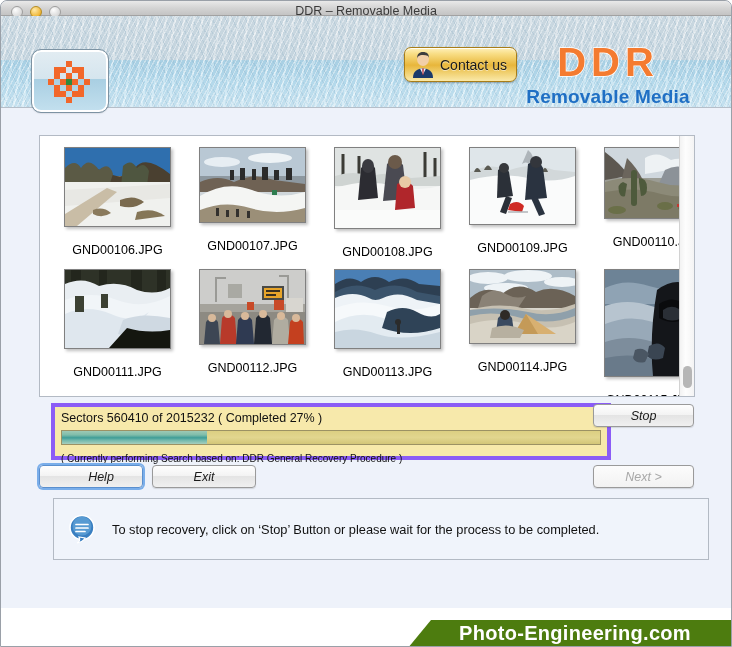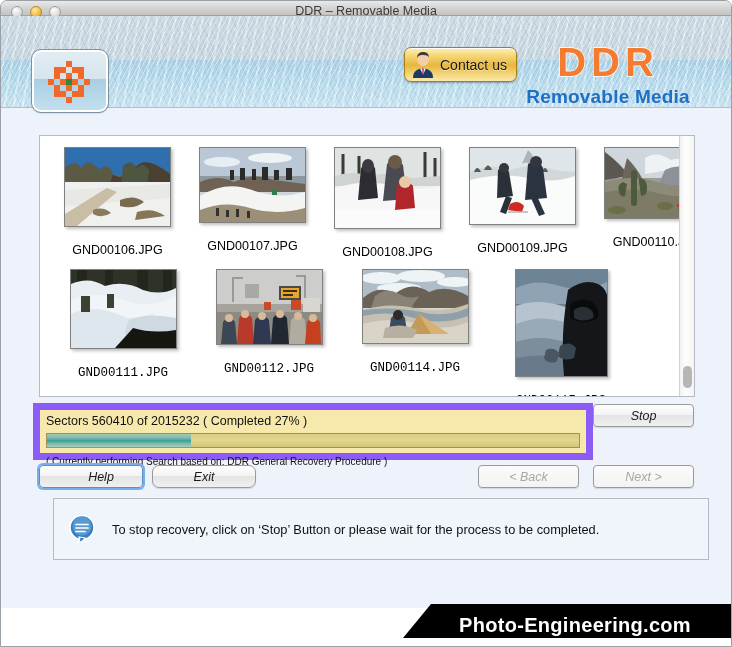--- a/index.html
+++ b/index.html
@@ -106,21 +106,21 @@
   
   #thumb-panel {
     position: absolute; left: 38px; top: 27px;
     width: 656px; height: 262px;
     background: #ffffff;
     border: 1px solid #b3bac4;
     overflow: hidden;
   }
   .thumb-row { display: flex; gap: 16px; }
   #row1 { padding: 11px 0 0 0; }
-  #row2 { padding: 10px 0 0 0; font-family: Liberation Mono, monospace; }
+  #row2 { padding: 10px 0 0 0; }
   .cell { width: 118px; margin-left: 12px; text-align: center; }
   .cell:first-child { margin-left: 24px; }
   .thumb-frame {
     border: 1px solid #808080;
     box-shadow: 2px 2px 3px rgba(0,0,0,0.25);
     display: inline-block;
     line-height: 0;
     background: #fff;
   }
   .thumb-frame svg { display: block; }
@@ -135,24 +135,24 @@
     border-left: 1px solid #d2d2d2;
   }
   #scrollthumb {
     position: absolute; left: 3px; top: 230px;
     width: 9px; height: 22px; border-radius: 5px;
     background: #b6b6b6;
   }
 
   
   #progress-panel {
-    position: absolute; left: 32px; top: 295px;
+    position: absolute; left: 50px; top: 295px;
     width: 560px; height: 57px;
     background: #f7e9ab;
-    border: 7px solid #8b5cf6;
+    border: 4px solid #8b5cf6;
     padding: 4px 6px 0 6px;
   }
   #progress-text { font-size: 12.5px; color: #111; }
   #progressbar {
     margin-top: 5px;
     height: 15px;
     background: linear-gradient(to bottom, #dccf82, #e2d68f 50%, #d3c678);
     border: 1px solid #9c9264;
     position: relative; overflow: hidden;
   }
@@ -176,21 +176,21 @@
     font-style: italic;
   }
   .btn.disabled { color: #a8a8a8; background: linear-gradient(to bottom,#fcfcfc,#f2f2f2); cursor: default; }
   .btn.focused {
     box-shadow: 0 0 0 2px #7aaeea, 0 1px 1px rgba(0,0,0,0.12);
     border-color: #5a8fce;
     padding-left: 20px;
   }
   #btn-stop { left: 592px; top: 296px;  width: 101px; }
   #btn-help { left: 38px;  top: 357px;  width: 104px; }
-  #btn-exit { left: 151px; top: 357px;  width: 104px; border-radius: 7px; }
+  #btn-exit { left: 151px; top: 357px;  width: 104px; }
   #btn-back { left: 477px; top: 357px;  width: 101px; }
   #btn-next { left: 592px; top: 357px;  width: 101px; }
 
   
   #msg-panel {
     position: absolute; left: 52px; top: 390px;
     width: 656px; height: 62px;
     background: #f0f4fb;
     border: 1px solid #b3bac4;
     display: flex; align-items: center;
@@ -198,22 +198,22 @@
   #msg-icon { margin-left: 14px; flex: none; }
   #msg-text { margin-left: 14px; font-size: 12.8px; color: #111; }
 
   
   #footer {
     position: absolute; left: 0; bottom: 0; width: 732px; height: 38px;
     background: #ffffff;
   }
   #ribbon {
     position: absolute; right: 0; bottom: 0;
-    width: 330px; height: 42px;
-    background: #000000;
+    width: 330px; height: 26px;
+    background: #4d7c0f;
     clip-path: polygon(28px 0, 330px 0, 330px 34px, 0 34px);
     display: flex; align-items: center; justify-content: center;
   }
   #ribbon-text {
     color: #ffffff; font-size: 20px; font-weight: bold;
     letter-spacing: 0.3px;
     padding-left: 14px;
   }
 </style>
 </head>
@@ -482,20 +482,40 @@
                   <circle cx="45" cy="46" r="4"></circle>
                 <circle cx="63" cy="44" r="4"></circle>
                   <circle cx="81" cy="46" r="4"></circle>
                   <circle cx="96" cy="48" r="4"></circle>
               </g>
             </svg>
           </div>
           <div class="cell-label">GND00112.JPG</div>
         </div>
 
+        <div class="cell">
+          <div class="thumb-frame">
+            <svg width="105" height="78" viewBox="0 0 105 78">
+              <rect width="105" height="78" fill="#dfe6ec"></rect>
+              <rect width="105" height="18" fill="#4a7fb5"></rect>
+              <path d="M0 14 q14 -10 26 -2 q14 -10 28 0 q16 -8 30 2 l21 2 v10 H0z" fill="#2d3f52"></path>
+              <path d="M0 22 q20 -12 40 -2 q22 -10 42 2 l23 4 v12 H0z" fill="#3b546c"></path>
+              <path d="M0 28 q18 -8 34 0 q6 4 14 0 q16 -8 34 2 l23 4 v10 H0z" fill="#eef3f7"></path>
+              <path d="M0 38 q26 -10 52 -2 q26 8 53 -2 v44 H0z" fill="#f6f9fb"></path>
+              <path d="M0 52 q24 -12 48 -4 q26 8 57 -4 v34 H0z" fill="#e3ebf1"></path>
+              <path d="M52 42 q16 -8 30 0 q14 8 23 2 v14 q-30 10 -58 0z" fill="#2f4357"></path>
+              <path d="M0 62 q20 -6 42 2 q24 8 63 -2 v16 H0z" fill="#c9d6e0"></path>
+              <g fill="#2b2b2b">
+                  <rect x="62" y="54" width="3" height="10"></rect>
+                  <ellipse cx="63" cy="52" rx="3" ry="3"></ellipse>
+                </g>
+            </svg>
+          </div>
+          <div class="cell-label">GND00113.JPG</div>
+        </div>
 
         <div class="cell">
           <div class="thumb-frame">
             <svg width="105" height="73" viewBox="0 0 105 73">
               <rect width="105" height="73" fill="#d8d5cc"></rect>
               <rect width="105" height="34" fill="#aebdc8"></rect>
               <g fill="#eef3f6">
                 <ellipse cx="18" cy="8" rx="20" ry="6"></ellipse>
                   <ellipse cx="58" cy="6" rx="24" ry="6"></ellipse>
                 <ellipse cx="92" cy="12" rx="18" ry="5"></ellipse>
@@ -548,21 +568,20 @@
       <div id="progress-text">Sectors 560410 of 2015232   ( Completed 27% )</div>
       <div id="progressbar">
         <div id="progressfill" style="width: 27%;"></div>
       </div>
       <div id="progress-sub">( Currently performing Search based on: DDR General Recovery Procedure )</div>
     </div>
 
     <div class="btn" id="btn-stop">Stop</div>
     <div class="btn focused" id="btn-help">Help</div>
     <div class="btn" id="btn-exit">Exit</div>
-    <div class="btn disabled" id="btn-back">&lt; Back</div>
     <div class="btn disabled" id="btn-next">Next &gt;</div>
 
     <div id="msg-panel">
       <svg id="msg-icon" width="30" height="30" viewBox="0 0 30 30">
         <circle cx="14" cy="13.5" r="12" fill="#3a7fc1"></circle>
         <circle cx="14" cy="13.5" r="12" fill="none" stroke="#ffffff" stroke-width="1.6"></circle>
         <circle cx="14" cy="12" r="9.5" fill="#6fb0e0" opacity="0.55"></circle>
         <path d="M11 23 q2 4 -2 6 q6 -1 8 -5z" fill="#3a7fc1" stroke="#ffffff" stroke-width="1.2"></path>
         <g stroke="#ffffff" stroke-width="1.7" stroke-linecap="round">
           <path d="M8 10.5 H20"></path>

